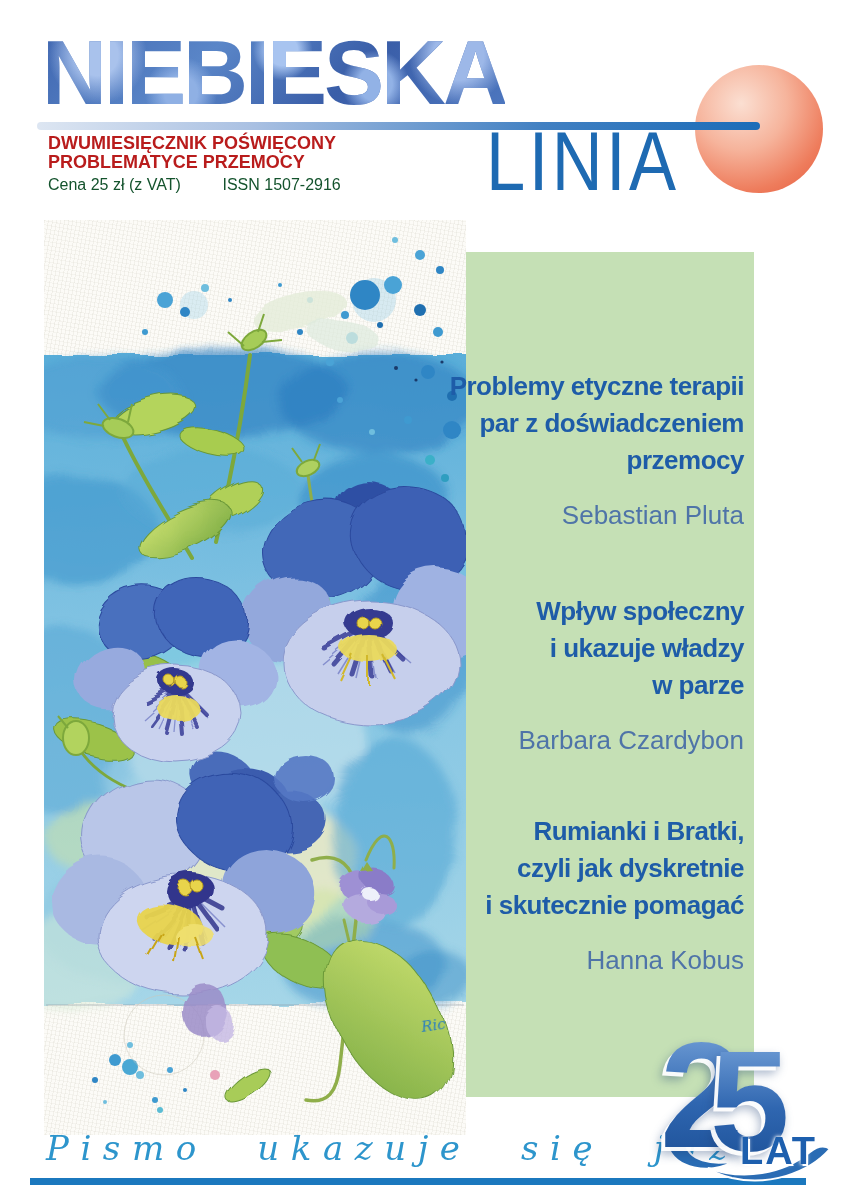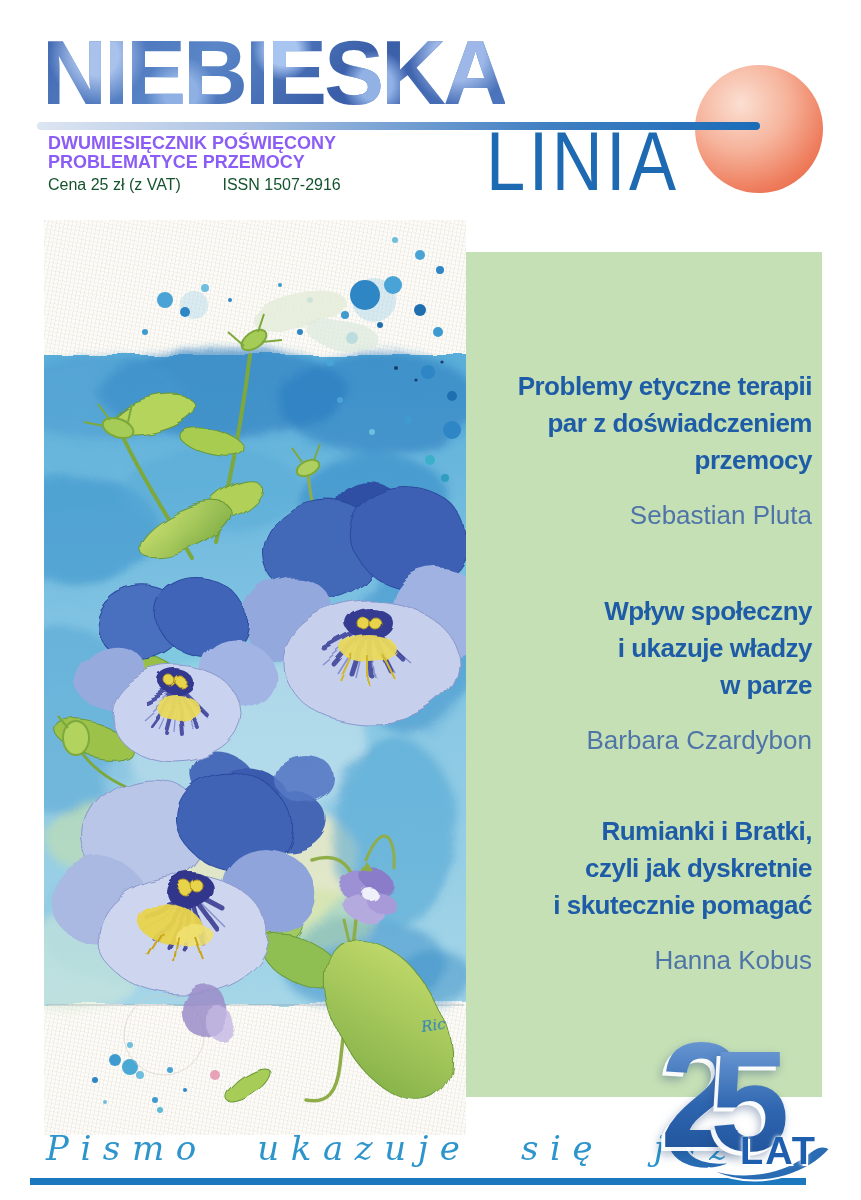--- a/index.html
+++ b/index.html
@@ -18,33 +18,33 @@
       linear-gradient(135deg,#3f66b0,#5a86c8 35%,#3a5ea8 65%,#4e78c0);
     -webkit-background-clip:text;background-clip:text;color:transparent;z-index:2;}
   .rule-top{left:37px;top:122px;width:723px;height:8px;border-radius:4px;z-index:3;
     background:linear-gradient(90deg,#dde6f2 0%,#a9c0e2 30%,#4180c2 70%,#1b6cb8 100%);}
   .sphere{left:695px;top:65px;width:128px;height:128px;border-radius:50%;z-index:1;
     background:radial-gradient(circle at 36% 30%, #fbdfd2 0%, #f6b49c 38%, #ee7c5c 72%, #e55a3e 100%);}
   .issue{left:598px;top:80px;width:192px;text-align:right;font-size:39px;font-weight:bold;
     letter-spacing:-1px;color:#0d0d0d;line-height:1;z-index:4;}
   .linia{left:486px;top:120px;font-size:83px;font-weight:400;line-height:1;color:#1e6ab2;
     letter-spacing:4px;transform:scaleX(.85);transform-origin:left top;z-index:2;}
-  .subtitle{left:48px;top:134px;font-size:18px;font-weight:bold;line-height:19px;color:#8b5cf6;z-index:4;}
+  .subtitle{left:48px;top:134px;font-size:18px;font-weight:bold;line-height:19px;color:#b91c1c;z-index:4;}
   .pricerow{left:48px;top:176px;font-size:16px;color:#14532d;z-index:4;white-space:nowrap;}
   .pricerow .price{display:inline-block;width:170px;}
 
   
   .painting{left:44px;top:220px;width:422px;height:915px;background-color:#fcfbf7;
     background-image:
       repeating-linear-gradient(100deg, rgba(206,203,190,.22) 0 1px, transparent 1px 4px),
       repeating-linear-gradient(10deg, rgba(206,203,190,.16) 0 1px, transparent 1px 4px);}
   .painting svg{display:block;width:422px;height:915px;}
 
   
-  .panel{left:466px;top:252px;width:356px;height:845px;background:#c5e0b5;}
+  .panel{left:466px;top:252px;width:288px;height:845px;background:#c5e0b5;}
   .article{position:absolute;right:10px;width:338px;text-align:right;}
   .article .t{font-size:26px;font-weight:bold;line-height:37px;letter-spacing:-0.5px;color:#1e5ca8;}
   .article .a{font-size:26px;font-weight:400;line-height:34px;color:#4f74a8;margin-top:19px;}
   .art-1{top:116px;} .art-2{top:341px;} .art-3{top:561px;}
 
   
   .tagline{left:46px;top:1128px;font-family:"DejaVu Serif",serif;font-style:italic;
     font-size:34px;color:#2d95cc;letter-spacing:.34em;word-spacing:.8em;white-space:nowrap;z-index:5;}
   .bottom-rule{left:30px;top:1178px;width:776px;height:7px;background:#1b78be;z-index:4;}
   .logo25{left:648px;top:1028px;width:200px;height:170px;z-index:6;}

